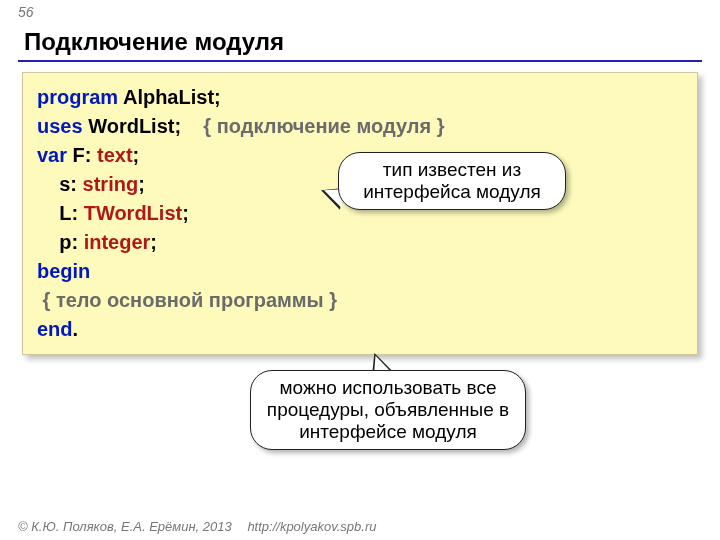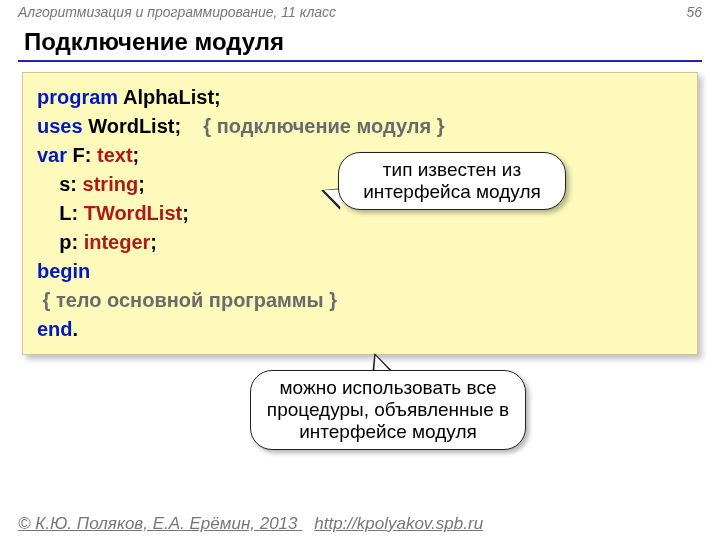--- a/index.html
+++ b/index.html
@@ -96,32 +96,30 @@
     top: 355px; left: 372px;
     border-bottom: 22px solid #fff;
     border-left: 5px solid transparent;
     border-right: 16px solid transparent;
     transform: rotate(-8deg);
   }
   .footer {
     position: absolute;
     bottom: 6px;
     left: 18px;
-    font-size: 17px;
+    font-size: 13px;
     font-style: italic;
     color: #777;
-    text-decoration: underline;
   }
   .footer .url { margin-left: 12px; color: #777; }
 </style>
 </head>
 <body>
 
 <div class="header">
-  <span>Алгоритмизация и программирование, 11 класс</span>
   <span>56</span>
 </div>
 
 <div class="title">Подключение модуля</div>
 <div class="hr"></div>
 
 <div class="codebox"><span class="kw">program</span><span> AlphaList</span><span>;</span>
 <span class="kw">uses</span><span> WordList</span><span>;</span>    <span class="cmt">{ подключение модуля }</span>
 <span class="kw">var</span><span> F: </span><span class="typ">text</span><span>;</span>
 <span>    s: </span><span class="typ">string</span><span>;</span>

